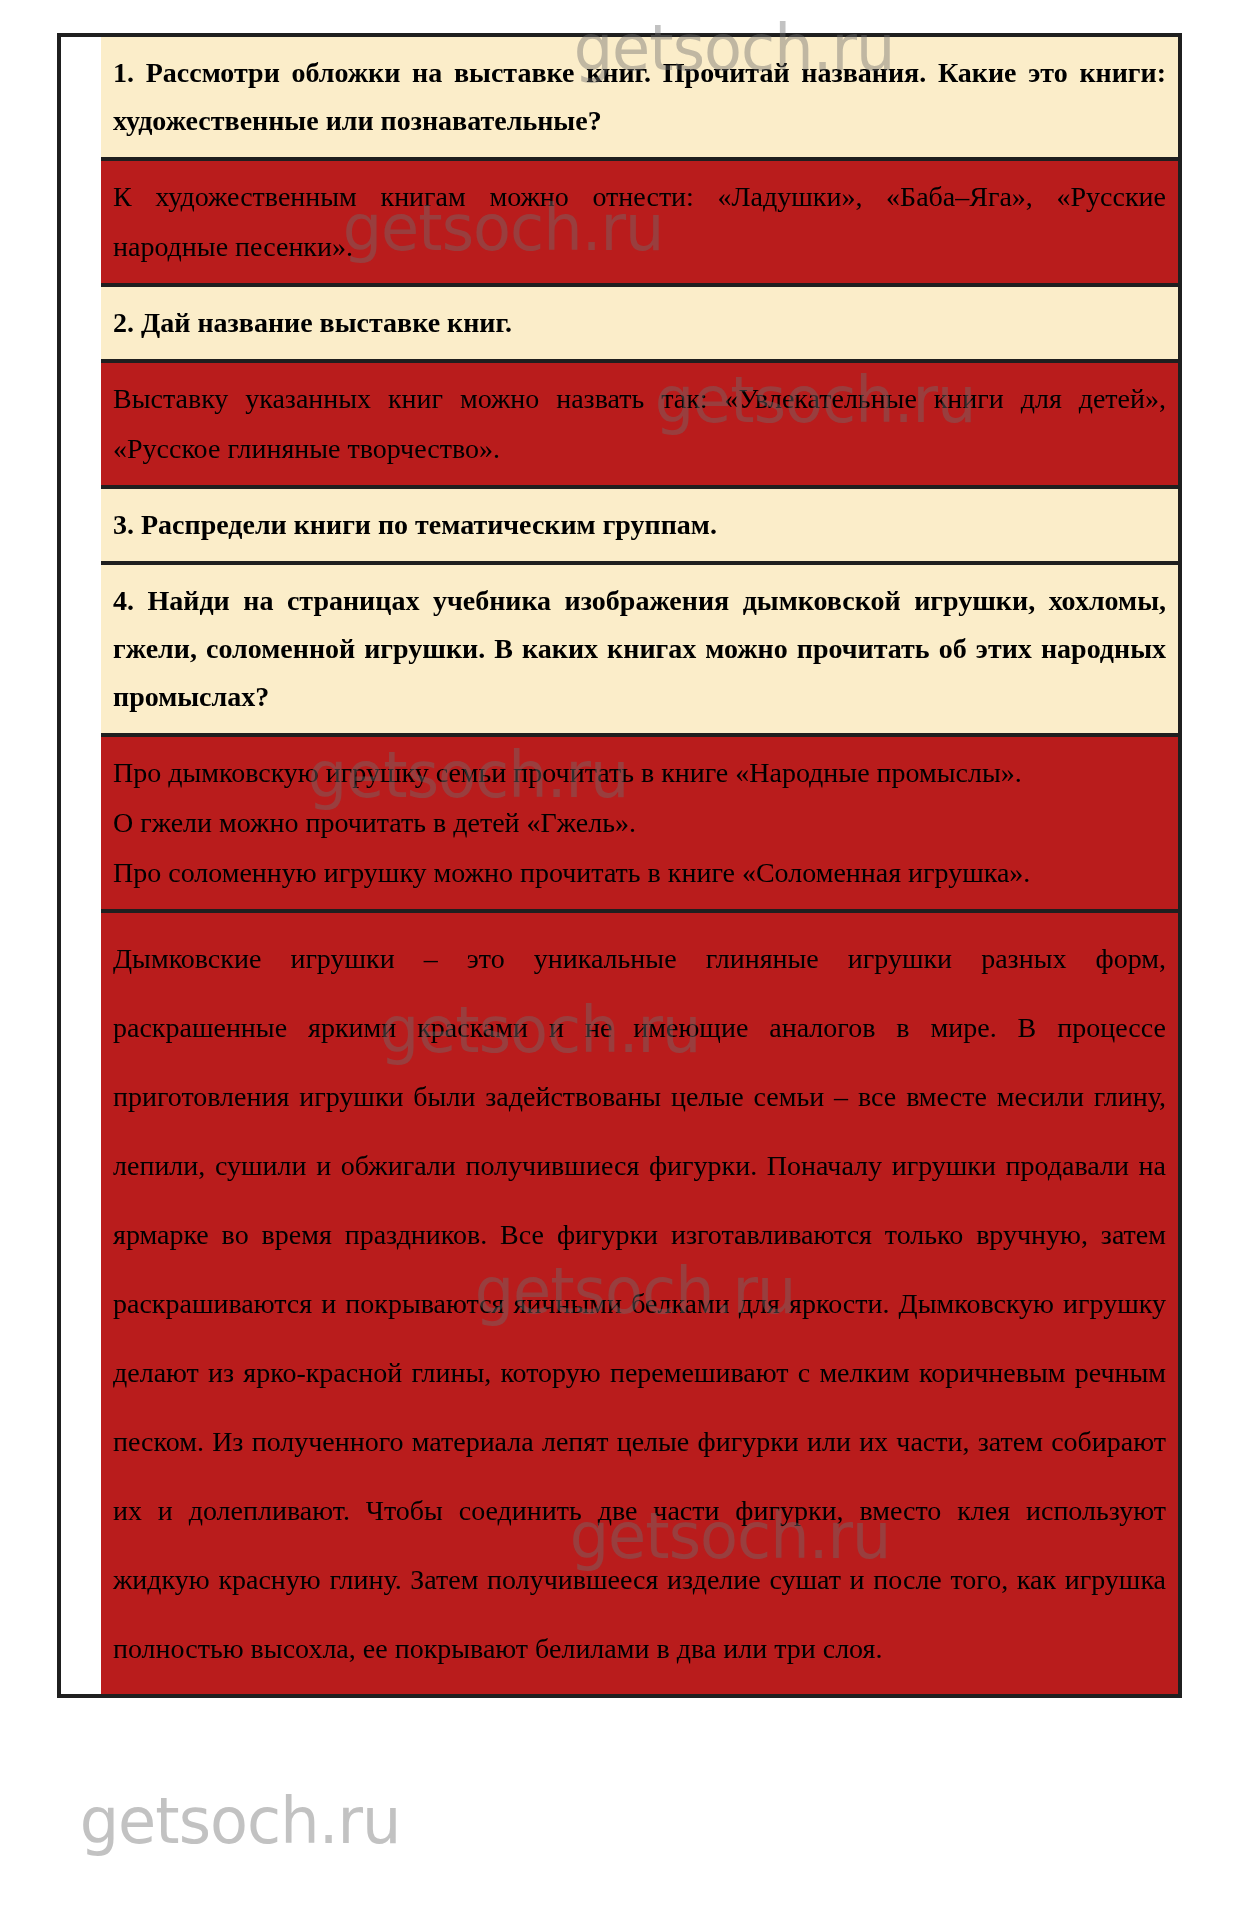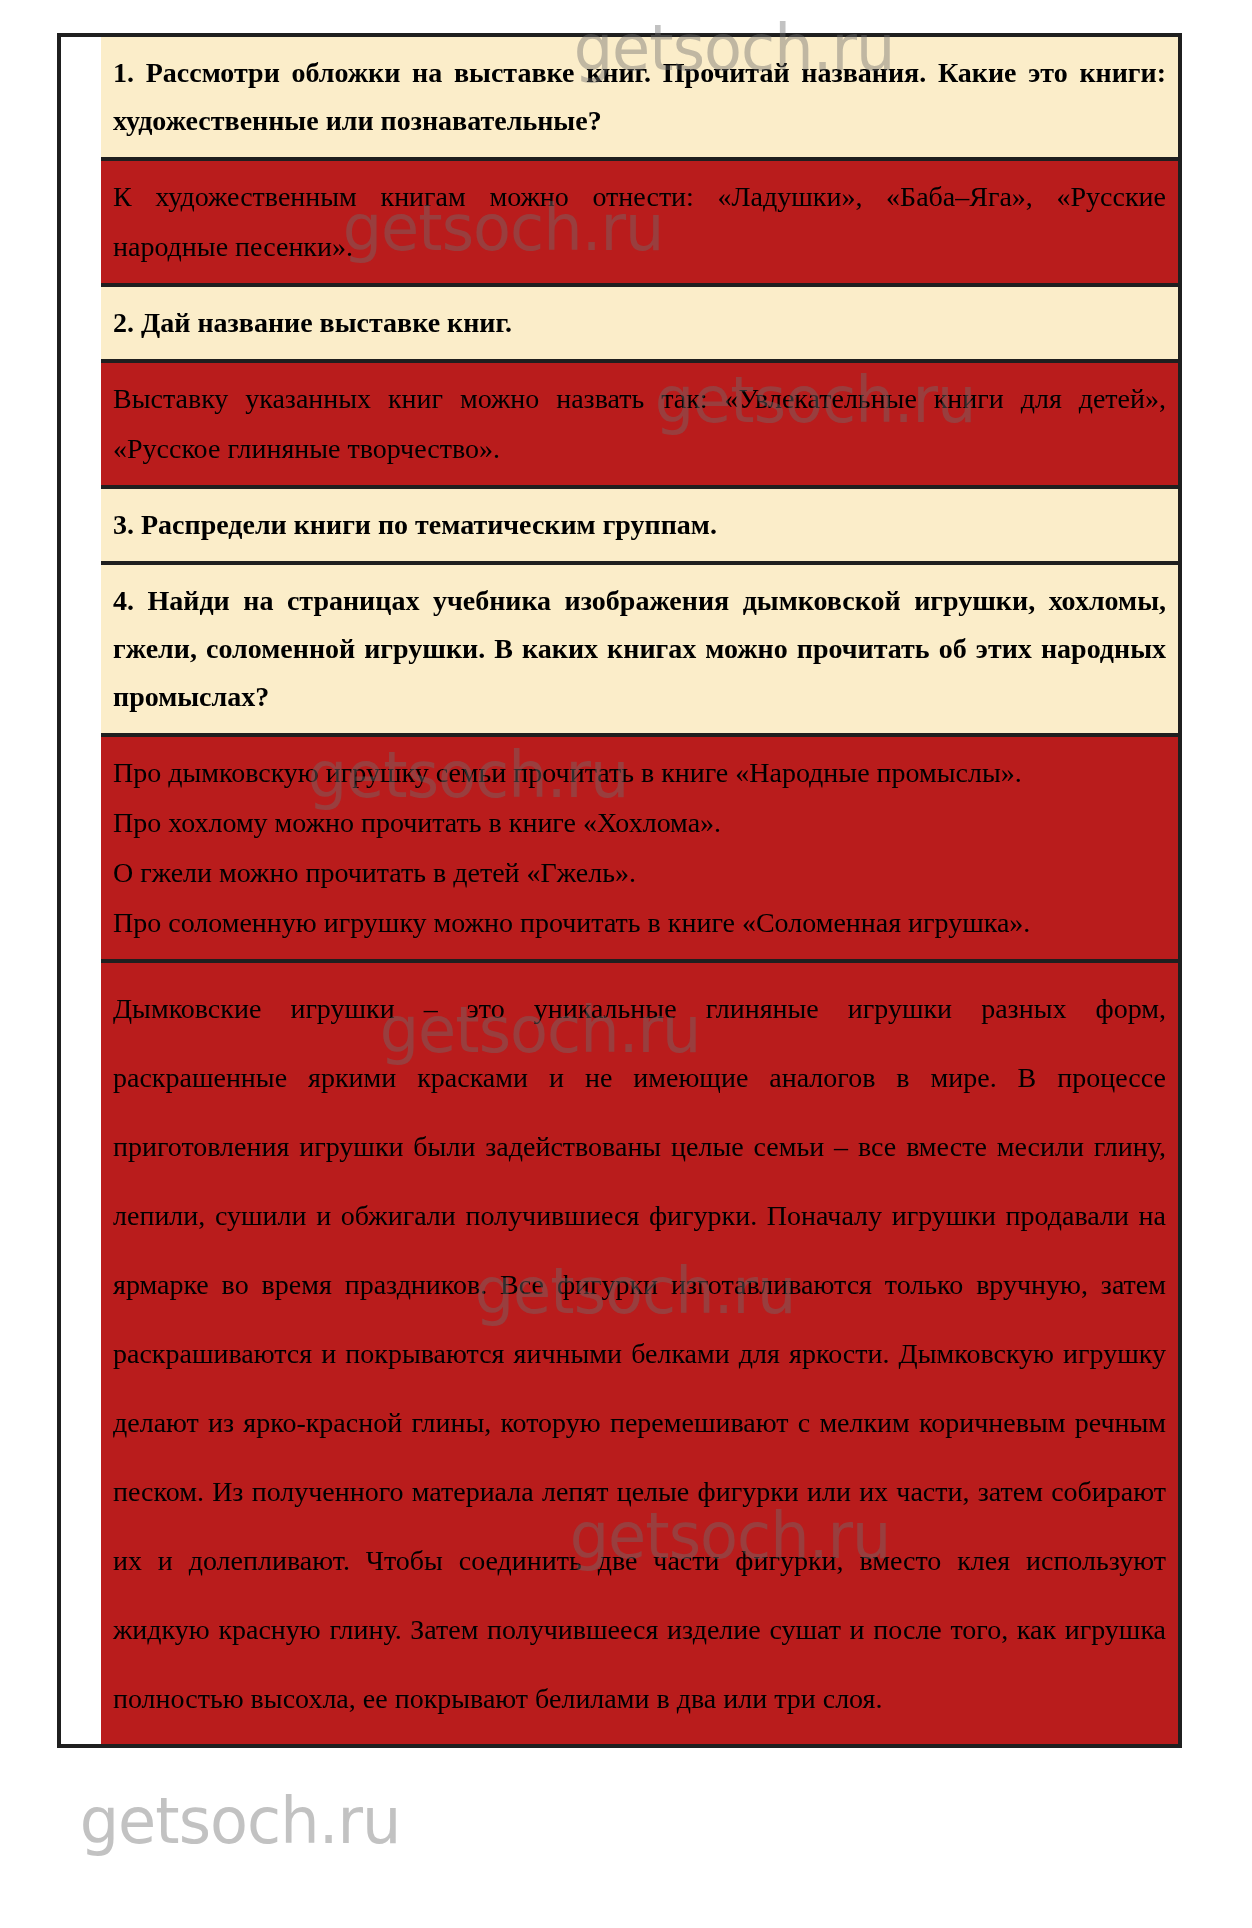--- a/index.html
+++ b/index.html
@@ -99,21 +99,20 @@
     <p>3. Распредели книги по тематическим группам.</p>
   </section>
 
 
   <section class="row q">
     <p>4. Найди на страницах учебника изображения дымковской игрушки, хохломы, гжели, соломенной игрушки. В каких книгах можно прочитать об этих народных промыслах?</p>
   </section>
 
   <section class="row a">
     <p>Про дымковскую игрушку семьи прочитать в книге «Народные промыслы».</p>
-    <p>Про хохлому можно прочитать в книге «Хохлома».</p>
     <p>О гжели можно прочитать в детей «Гжель».</p>
     <p>Про соломенную игрушку можно прочитать в книге «Соломенная игрушка».</p>
   </section>
 
 
   <section class="row a a5">
     <p>Дымковские игрушки – это уникальные глиняные игрушки разных форм, раскрашенные яркими красками и не имеющие аналогов в мире. В процессе приготовления игрушки были задействованы целые семьи – все вместе месили глину, лепили, сушили и обжигали получившиеся фигурки. Поначалу игрушки продавали на ярмарке во время праздников.  Все фигурки изготавливаются только вручную, затем раскрашиваются и покрываются яичными белками для яркости.  Дымковскую игрушку делают из ярко-красной глины, которую перемешивают с мелким коричневым речным песком. Из полученного материала лепят целые фигурки или их части, затем собирают их и долепливают. Чтобы соединить две части фигурки, вместо клея используют жидкую красную глину. Затем получившееся изделие сушат и после того, как игрушка полностью высохла, ее покрывают белилами в два или три слоя.</p>
   </section>
 
 </div>

